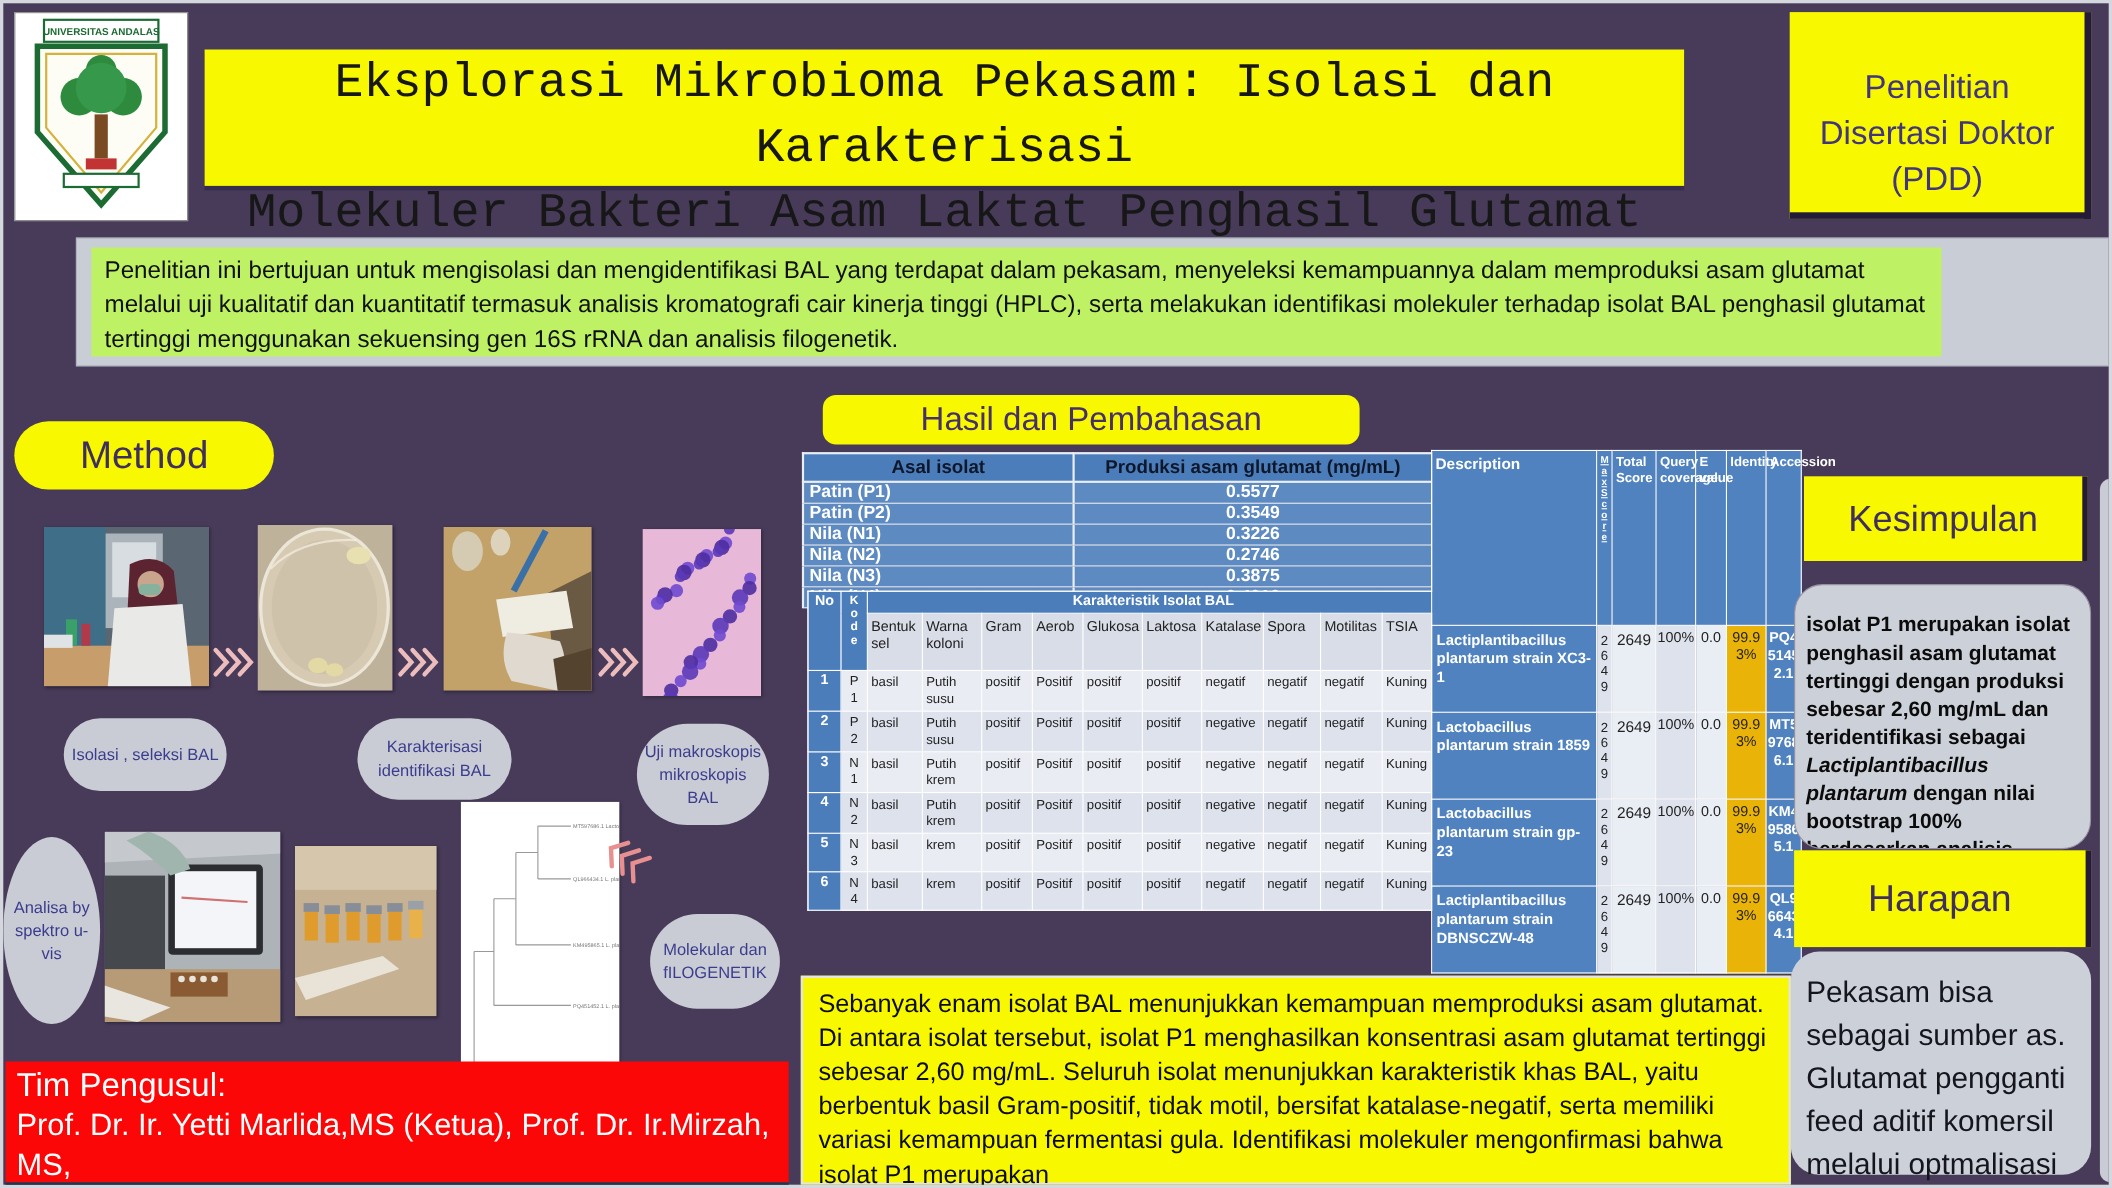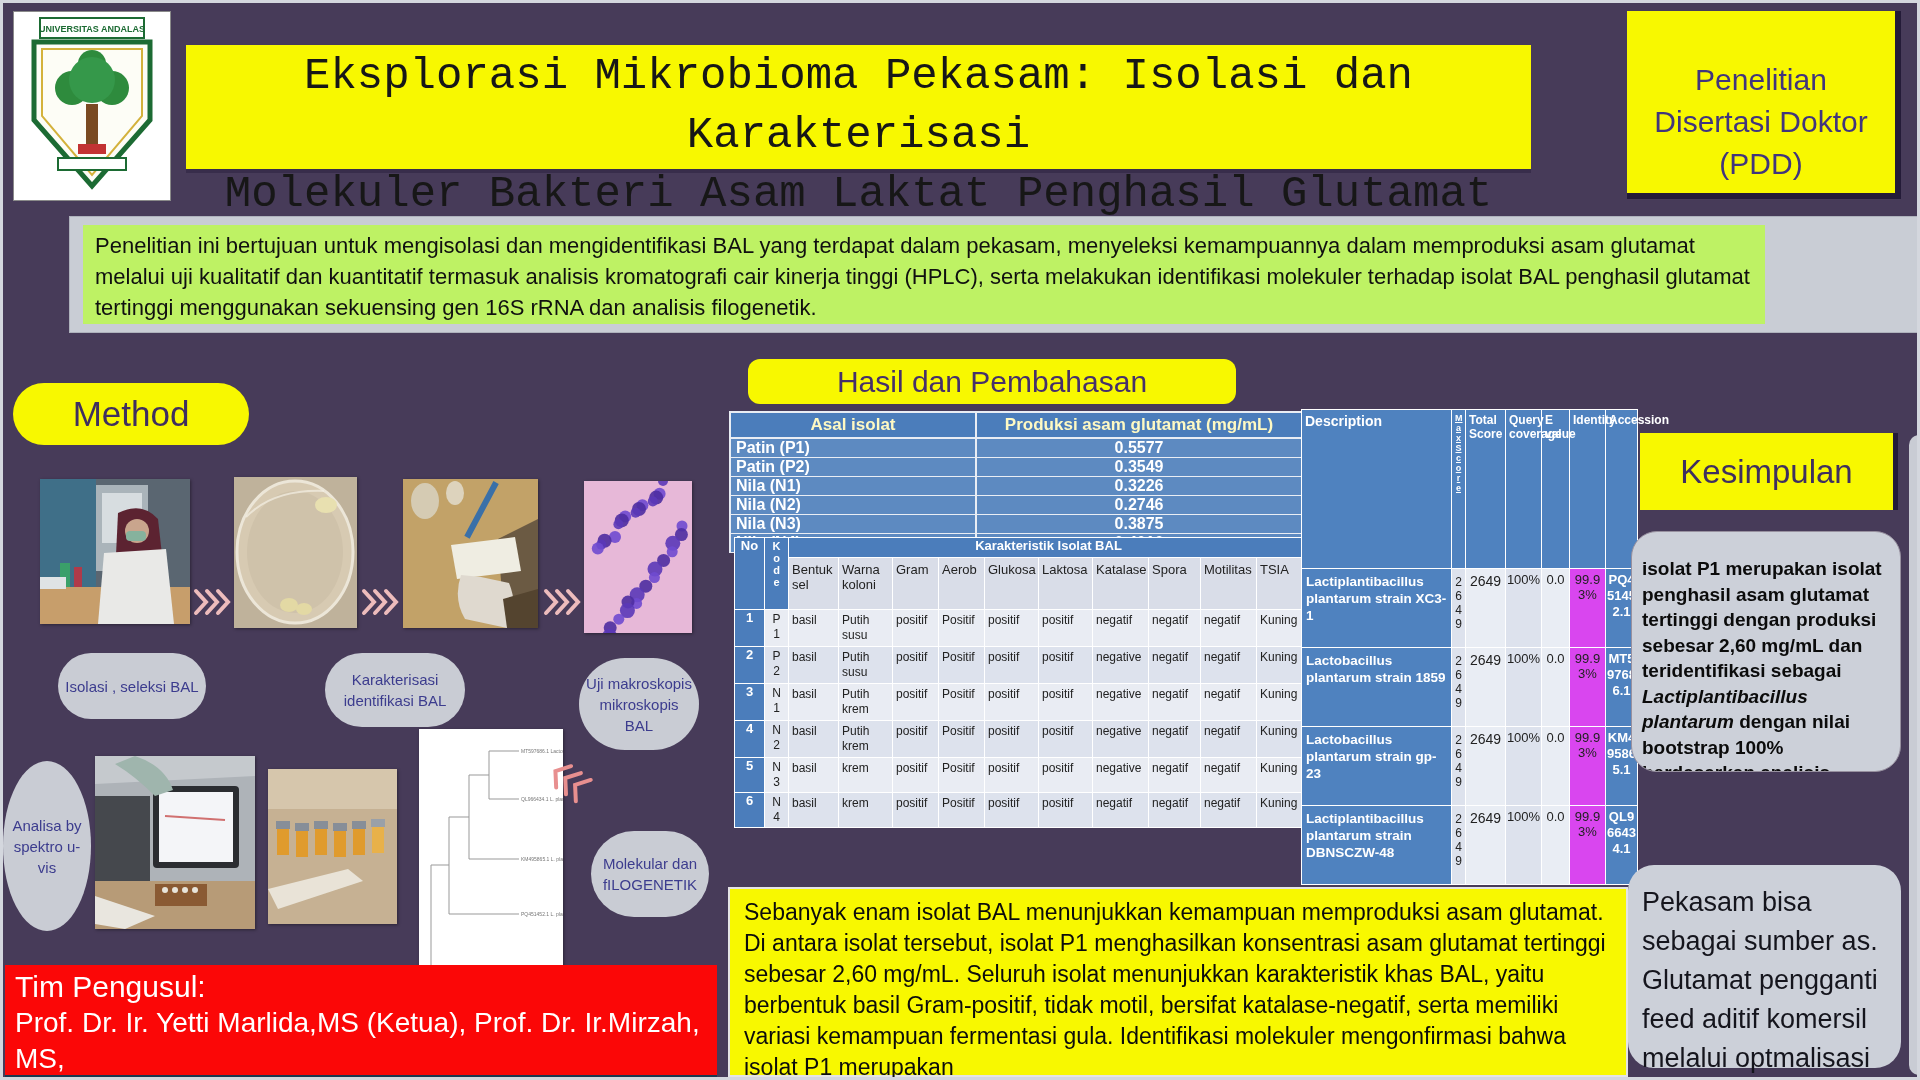--- a/index.html
+++ b/index.html
@@ -31,21 +31,21 @@
   
   .photo { overflow:hidden; box-shadow:1px 1px 3px rgba(0,0,0,.4); }
   .photo svg { display:block; }
   .blob { background:#c9ccd4; color:#3c3c8e; text-align:center; font-size:15px; line-height:21px;
           display:flex; align-items:center; justify-content:center; padding:6px; }
   .arrow-set { display:block; }
 
   
   table { border-collapse:collapse; table-layout:fixed; }
   .t1 { left:726px; top:408px; width:572px; }
-  .t1 th { background:#4b7dbb; color:#fef9c3; font-size:17px; font-weight:bold; height:26px;
+  .t1 th { background:#4b7dbb; color:#0f172a; font-size:17px; font-weight:bold; height:26px;
            border:2px solid #e9edf4; }
   .t1 td { background:#5d8ac1; color:#fff; font-weight:bold; font-size:16px; height:18px;
            border:2px solid #e9edf4; border-top-width:1px; border-bottom-width:1px; }
   .t1-label { text-align:left; padding-left:5px; }
   .t1-val { text-align:center; }
 
   
   .t2 { left:731px; top:534px; width:574px; background:#e3e7f0; }
   .t2 th, .t2 td { border:1px solid #fff; vertical-align:top; }
   .t2-corner { background:#4b7dbb; color:#fff; font-size:13px; font-weight:bold; text-align:center; }
@@ -66,21 +66,21 @@
   .blast thead th { background:#4f82bf; color:#fff; font-weight:bold; height:159px; padding:3px; }
   .bl-h-desc { font-size:14px; text-align:left; }
   .bl-h { font-size:12px; text-align:left; line-height:14px; }
   .bl-h-max { font-size:9px; color:#cfe3fb; text-decoration:underline; line-height:10px; text-align:center; padding:2px 0; }
   .blast tbody td { height:79px; }
   .bl-desc { background:#4f82bf; color:#fff; font-weight:bold; font-size:13.5px; line-height:17px; padding:4px; }
   .bl-max { background:#dde2ed; color:#222; font-size:12px; line-height:14px; text-align:center; white-space:pre-line; padding-top:6px; }
   .bl-total { background:#e9edf4; color:#222; font-size:14px; text-align:center; padding-top:4px; }
   .bl-q { background:#dde2ed; color:#222; font-size:13px; text-align:center; word-break:break-all; padding-top:3px; }
   .bl-e { background:#e9edf4; color:#222; font-size:13px; text-align:center; padding-top:3px; }
-  .bl-id { background:#d946ef; color:#222; font-size:13px; text-align:center; word-break:break-all; padding-top:3px; }
+  .bl-id { background:#eab308; color:#222; font-size:13px; text-align:center; word-break:break-all; padding-top:3px; }
   .bl-acc { background:#4f82bf; color:#fff; font-weight:bold; font-size:13px; text-align:center;
             word-break:break-all; line-height:16px; padding-top:3px; }
 
   
   .kesimpulan-h { left:1637px; top:430px; width:258px; height:77px; background:#f8f800;
                   border-right:5px solid #241b38; color:#3f2f5f; font-size:33px; line-height:77px; text-align:center; }
   .kesimpulan-box { left:1628px; top:528px; width:270px; height:241px; background:#ccd0d9;
                     border-radius:26px; border:1px solid #97909f; color:#0b0b0b; font-weight:bold;
                     font-size:19px; line-height:25.5px; padding:24px 10px 0 10px; overflow:hidden; }
   .harapan-h { left:1628px; top:770px; width:270px; height:88px; background:#f8f800;
@@ -536,20 +536,21 @@
           <td class="bl-q">100%</td>
           <td class="bl-e">0.0</td>
           <td class="bl-id">99.93%</td>
           <td class="bl-acc">QL966434.1</td>
         </tr>
       </tbody>
   </table>
 
   <div class="abs kesimpulan-h">Kesimpulan</div>
   <div class="abs kesimpulan-box"><span>isolat P1 merupakan isolat penghasil asam glutamat tertinggi dengan produksi sebesar 2,60 mg/mL dan teridentifikasi sebagai </span><i>Lactiplantibacillus plantarum</i><span> dengan nilai bootstrap 100% berdasarkan analisis molekuler dan filogenetik gen 16S rRNA</span></div>
+  <div class="abs harapan-h">Harapan</div>
   <div class="abs harapan-box">Pekasam bisa sebagai sumber as. Glutamat pengganti feed aditif komersil melalui optmalisasi produksi</div>
   <div class="abs right-sliver"></div>
 
   <div class="abs discussion"><span>Sebanyak enam isolat BAL menunjukkan kemampuan memproduksi asam glutamat. Di antara isolat tersebut, isolat P1 menghasilkan konsentrasi asam glutamat tertinggi sebesar 2,60 mg/mL. Seluruh isolat menunjukkan karakteristik khas BAL, yaitu berbentuk basil Gram-positif, tidak motil, bersifat katalase-negatif, serta memiliki variasi kemampuan fermentasi gula. Identifikasi molekuler mengonfirmasi bahwa isolat P1 merupakan </span></div>
 
   <div class="abs team-box">
     <div class="t-head">Tim Pengusul:</div>
     <div class="t-line">Prof. Dr. Ir. Yetti Marlida,MS (Ketua), Prof. Dr. Ir.Mirzah, MS,</div>
     <div class="t-line">Prof. Dr. Ir. Harnentis, MS, Evi Irawati, S.Pt, MP</div>
   </div>

